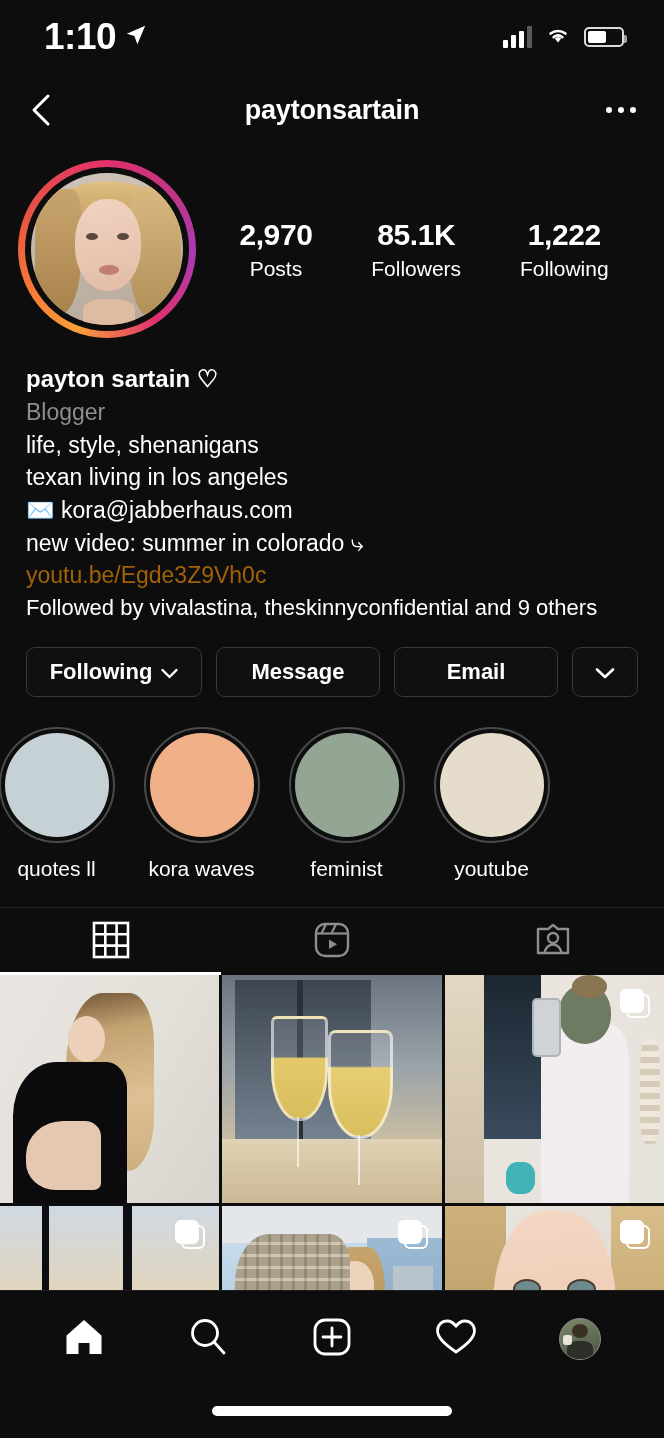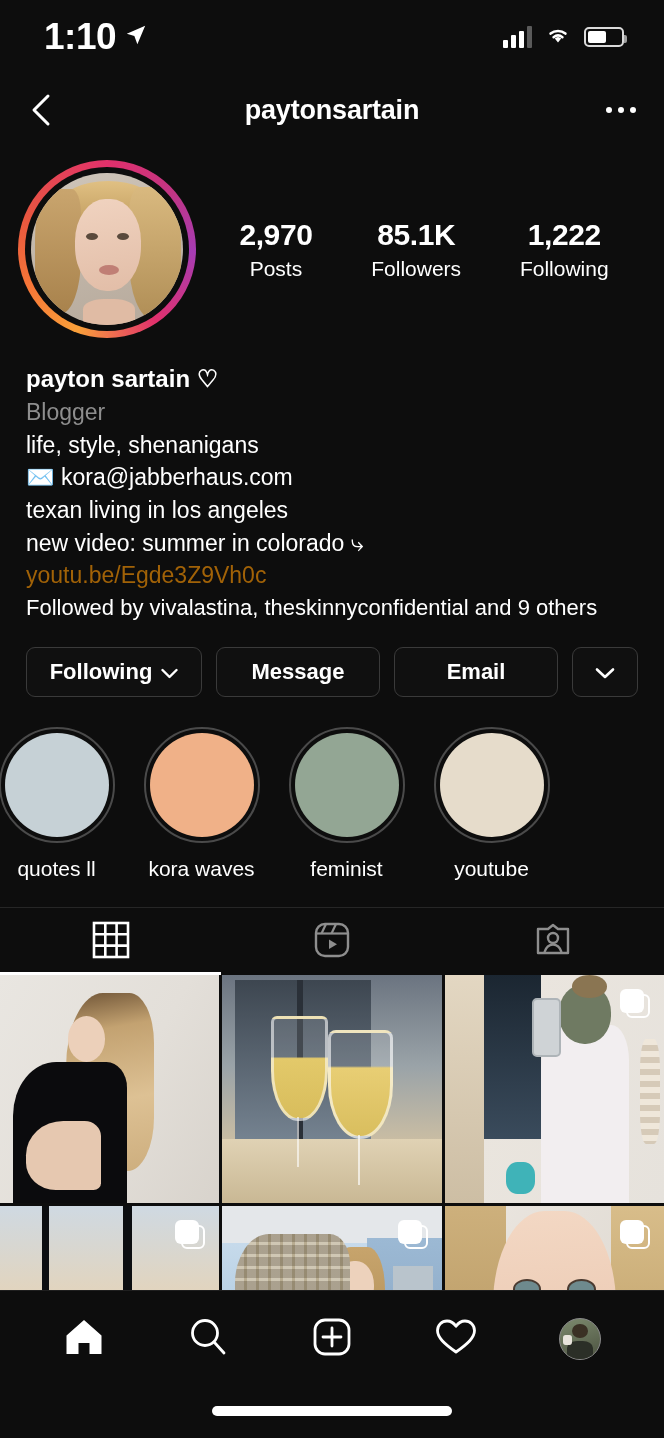--- a/index.html
+++ b/index.html
@@ -238,22 +238,22 @@
       <div class="num">1,222</div>
       <div class="lbl">Following</div>
     </div>
   </div>
 </div>
 
 <div class="bio">
   <div class="name">payton sartain ♡</div>
   <div class="category">Blogger</div>
   <div class="line">life, style, shenanigans</div>
+  <div class="line">texan living in los angeles</div>
   <div class="line">✉️  kora@jabberhaus.com</div>
-  <div class="line">texan living in los angeles</div>
   <div class="line">new video: summer in colorado ⤷</div>
   <div class="link">youtu.be/Egde3Z9Vh0c</div>
   <div class="followed">
     <span>Followed by </span><b>vivalastina</b>, <b>theskinnyconfidential</b><span> and </span><b>9 others</b>
   </div>
 </div>
 
 <div class="actions">
   <div class="btn btn-following">
     <span>Following</span>

